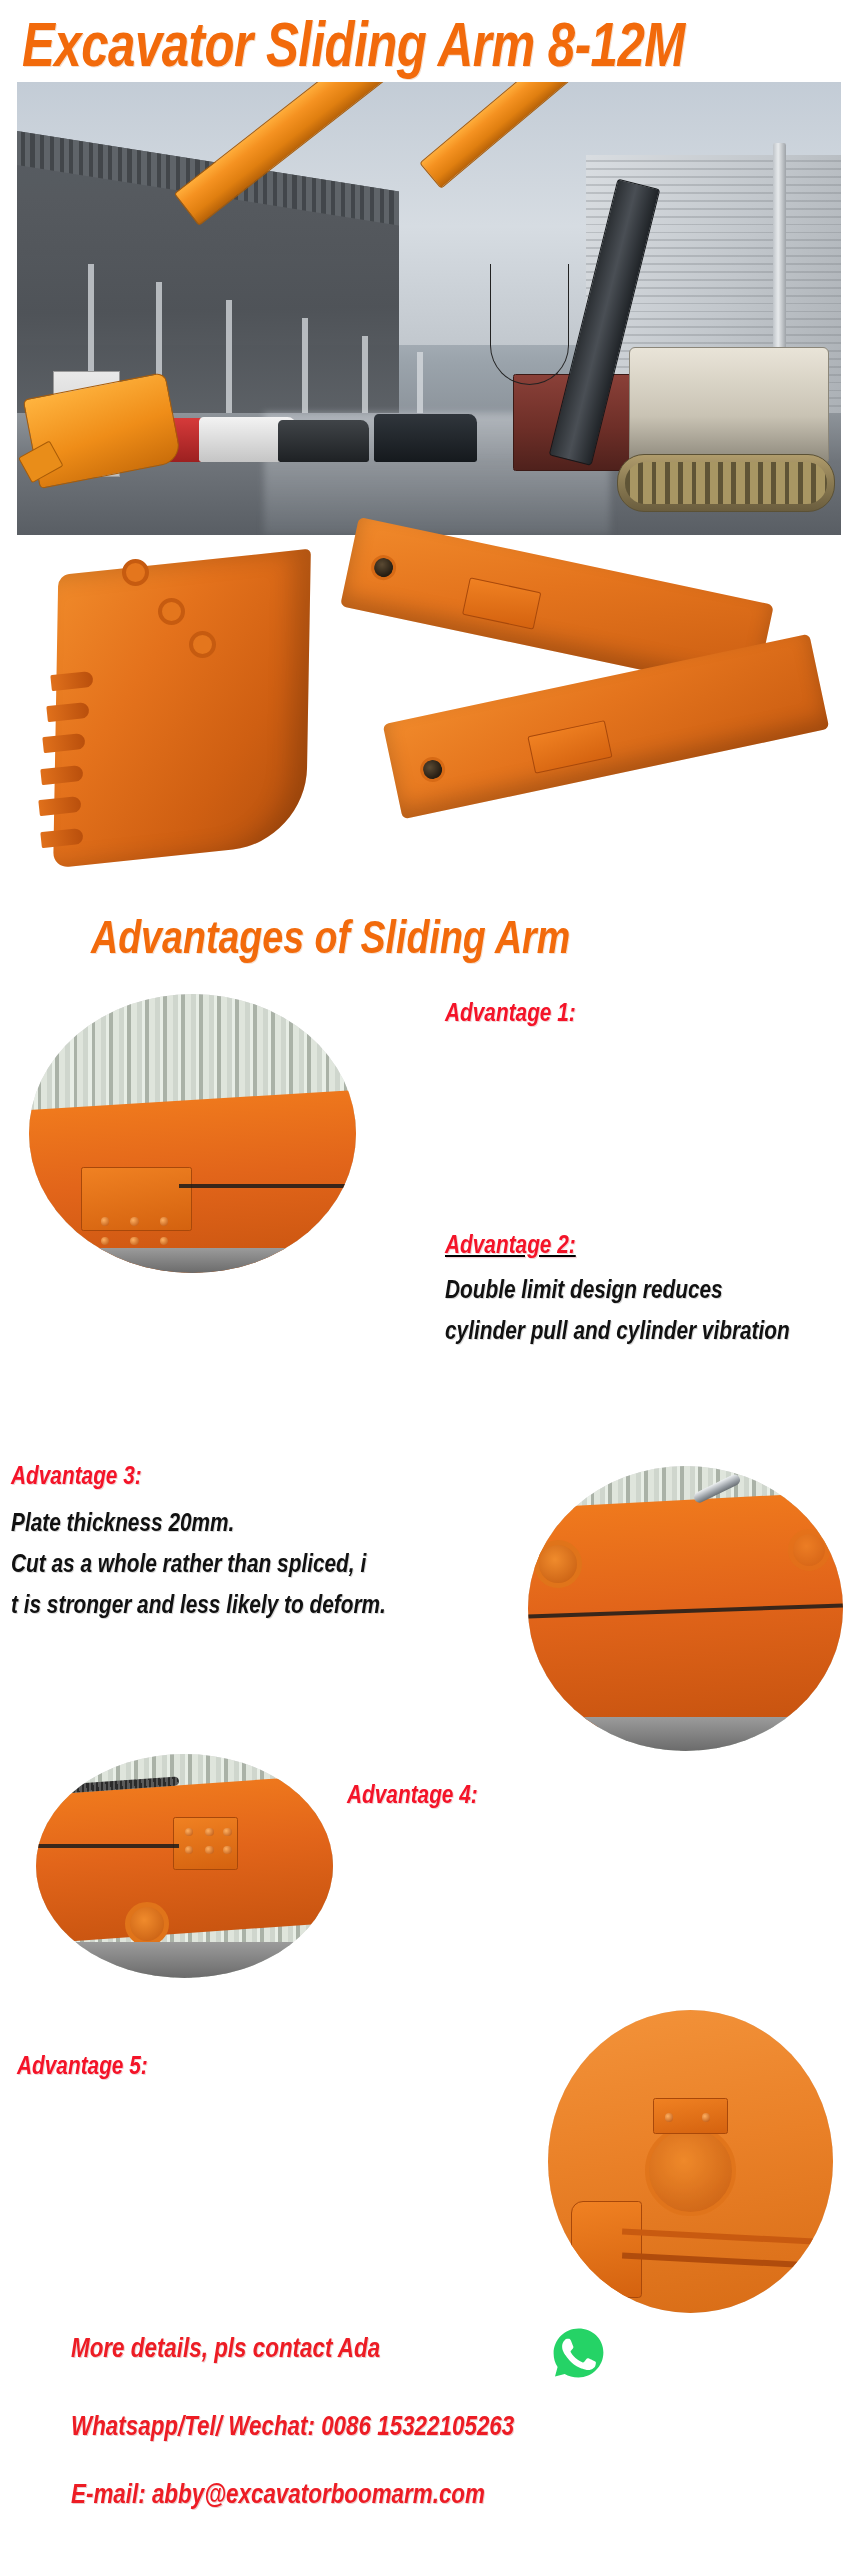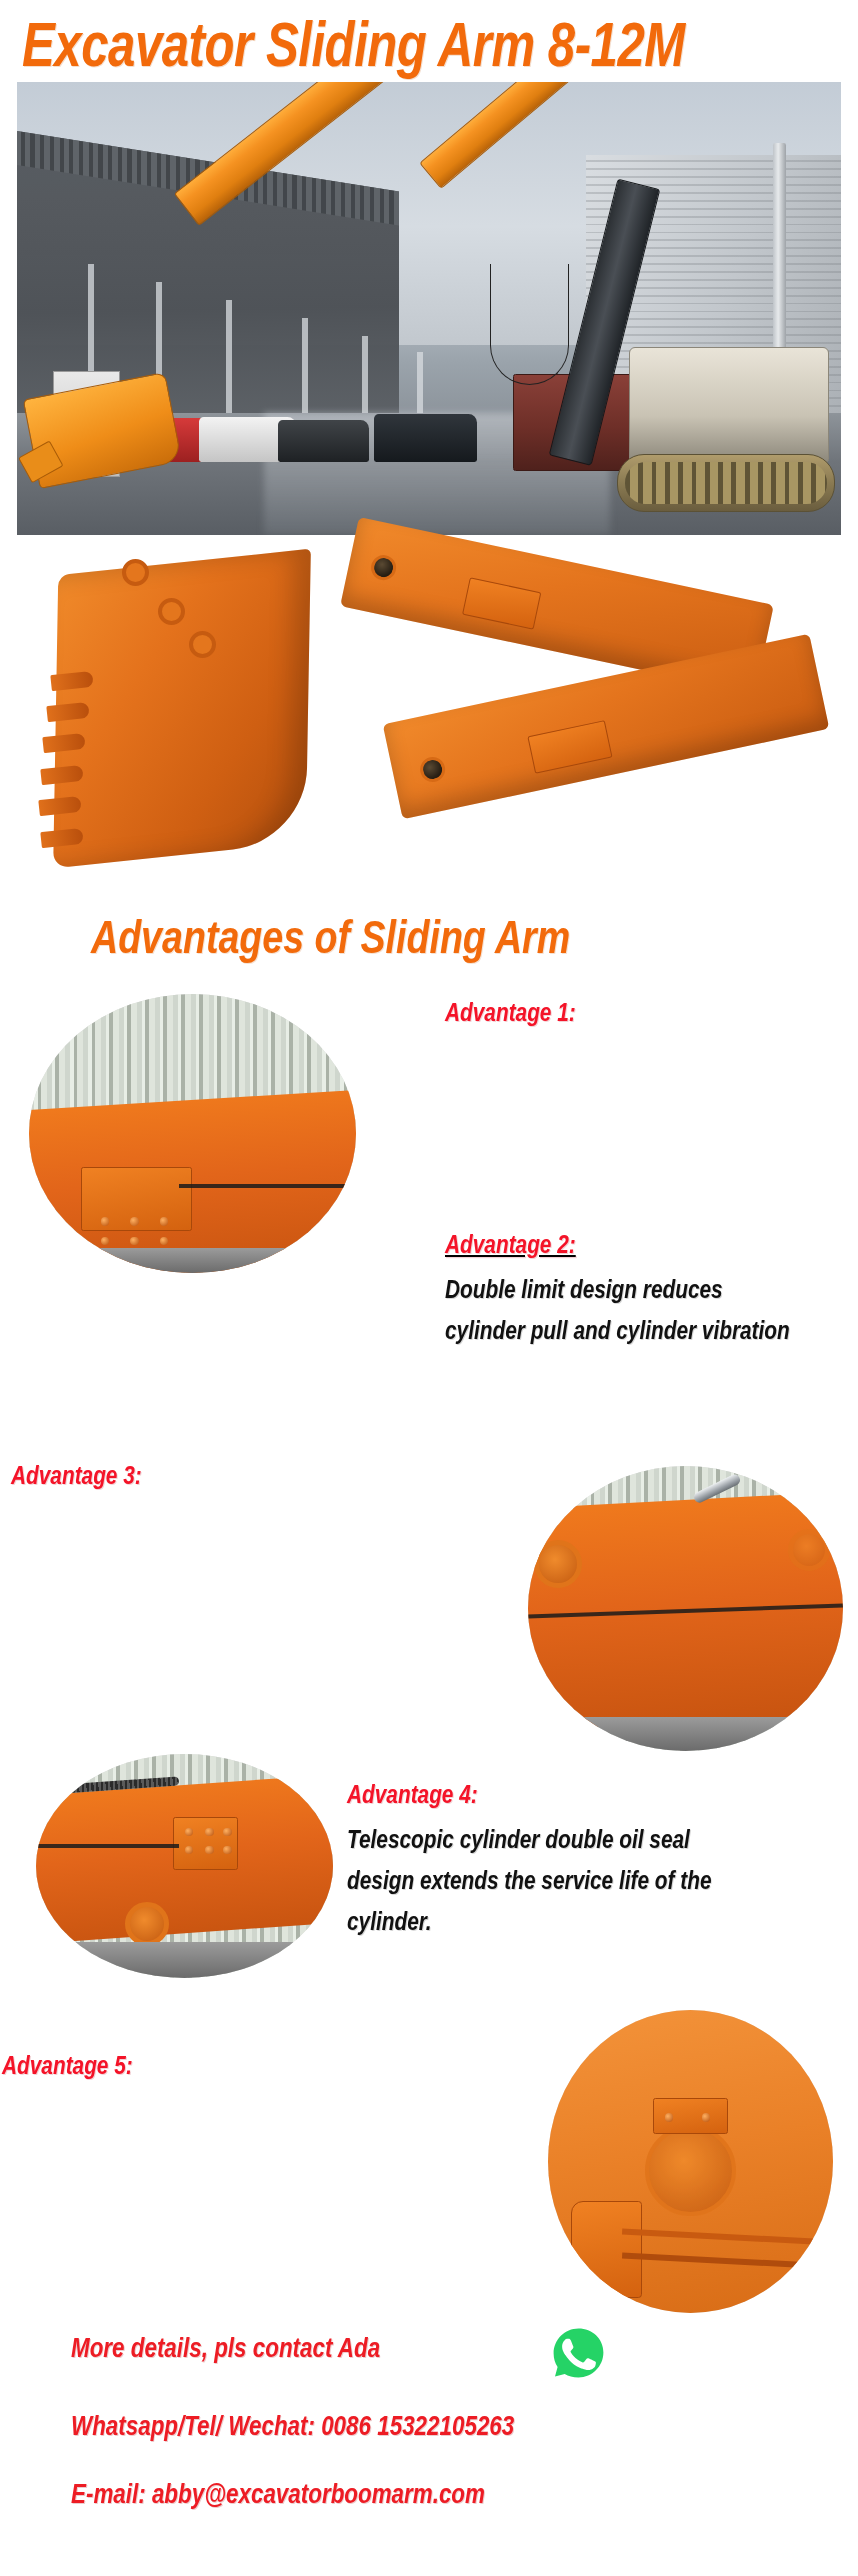--- a/index.html
+++ b/index.html
@@ -372,20 +372,25 @@
     <div class="adv-label">Advantage 2:</div>
   </div>
   <div class="blk" style="left:445px;top:1269px;">
     <div class="adv-body">Double limit design reduces</div>
     <div class="adv-body">cylinder pull and cylinder vibration</div>
   </div>
 
   <div class="blk" style="left:11px;top:1461px;">
     <div class="adv-label">Advantage 3:</div>
   </div>
+  <div class="blk" style="left:11px;top:1502px;">
+    <div class="adv-body">Plate thickness 20mm.</div>
+    <div class="adv-body">Cut as a whole rather than spliced, i</div>
+    <div class="adv-body">t is stronger and less likely to deform.</div>
+  </div>
 
   <div class="oval" style="left:528px;top:1466px;width:315px;height:285px;">
     <div class="ph-wall"></div>
     <div class="ph-orange" style="top:12%;height:78%;transform:rotate(-3deg);"></div>
     <div class="ph-cyl" style="left:52%;top:6%;width:16%;transform:rotate(-26deg);"></div>
     <div class="ph-gold-ring" style="left:2%;top:26%;width:48px;height:48px;"></div>
     <div class="ph-gold-ring" style="right:4%;top:22%;width:42px;height:42px;opacity:.55;"></div>
     <div class="ph-seam" style="left:0;top:50%;width:100%;transform:rotate(-2deg);"></div>
     <div class="ph-dark-ground" style="height:12%;"></div>
   </div>
@@ -402,27 +407,22 @@
     <div class="ph-bolt" style="left:57%;top:41%;"></div>
     <div class="ph-bolt" style="left:63%;top:41%;"></div>
     <div class="ph-gold-ring" style="left:30%;top:66%;width:44px;height:44px;"></div>
     <div class="ph-seam" style="left:0;top:40%;width:48%;"></div>
     <div class="ph-dark-ground" style="height:16%;"></div>
   </div>
 
   <div class="blk" style="left:347px;top:1780px;">
     <div class="adv-label">Advantage 4:</div>
   </div>
-  <div class="blk" style="left:347px;top:1819px;">
-    <div class="adv-body">Telescopic cylinder double oil seal</div>
-    <div class="adv-body">design extends the service life of the</div>
-    <div class="adv-body">cylinder.</div>
-  </div>
-
-  <div class="blk" style="left:2px;top:2051px;">
+
+  <div class="blk" style="left:17px;top:2051px;">
     <div class="adv-label">Advantage 5:</div>
   </div>
 
   <div class="oval" style="left:548px;top:2010px;width:285px;height:303px;">
     <div class="ph-orange" style="top:0;height:100%;left:0;width:100%;
          background:linear-gradient(170deg,#f3933a 0%, #ea8128 45%, #d86c16 100%);"></div>
     <div class="ph-gold-ring" style="left:34%;top:38%;width:91px;height:91px;border-width:4.2px;opacity:.85;"></div>
     <div class="ph-plate" style="left:37%;top:29%;width:26%;height:12%;"></div>
     <div class="ph-bolt" style="left:41%;top:34%;"></div>
     <div class="ph-bolt" style="left:54%;top:34%;"></div>

